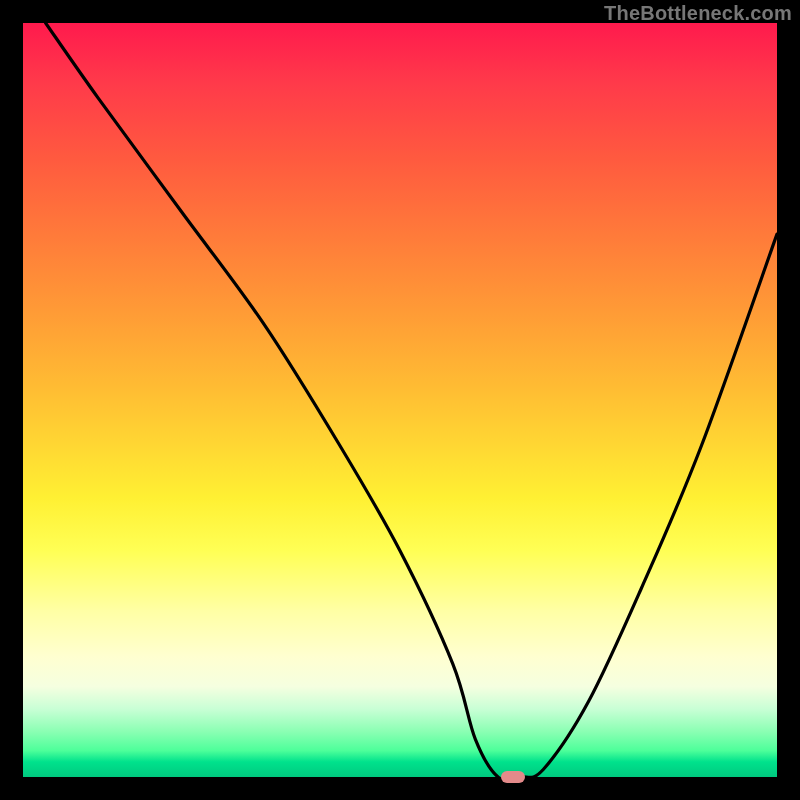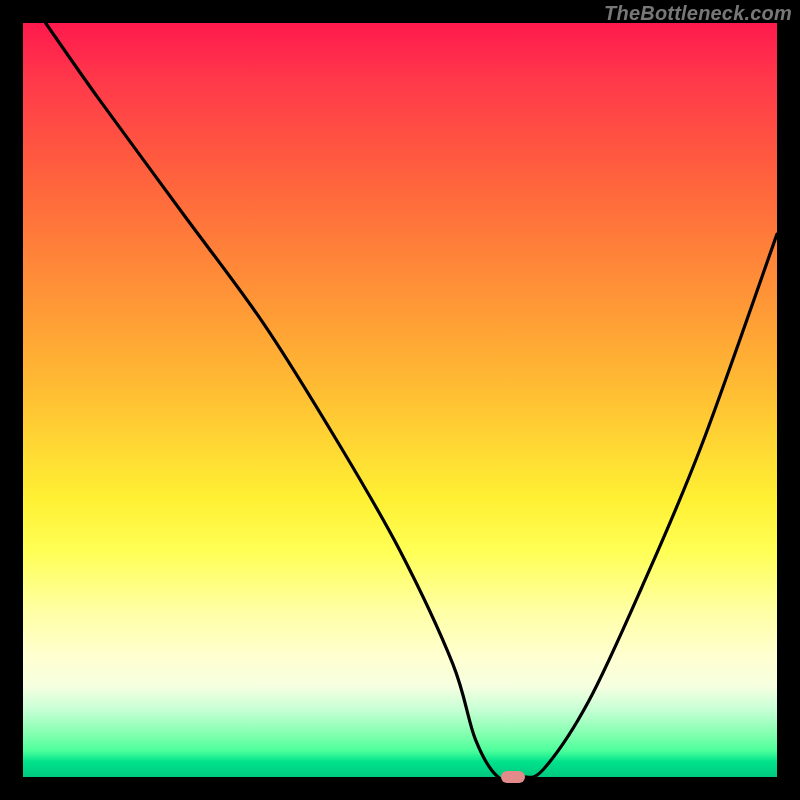--- a/index.html
+++ b/index.html
@@ -9,21 +9,20 @@
     height: 800px;
     background: #000;
     overflow: hidden;
     font-family: Arial, Helvetica, sans-serif;
   }
   .frame {
     position: relative;
     width: 800px;
     height: 688px;
     background: #000;
-    font-style: italic;
   }
   .plot-area {
     position: absolute;
     left: 23px;
     top: 23px;
     width: 754px;
     height: 754px;
     
     background: linear-gradient(to bottom,
       #ff1a4d 0%,

